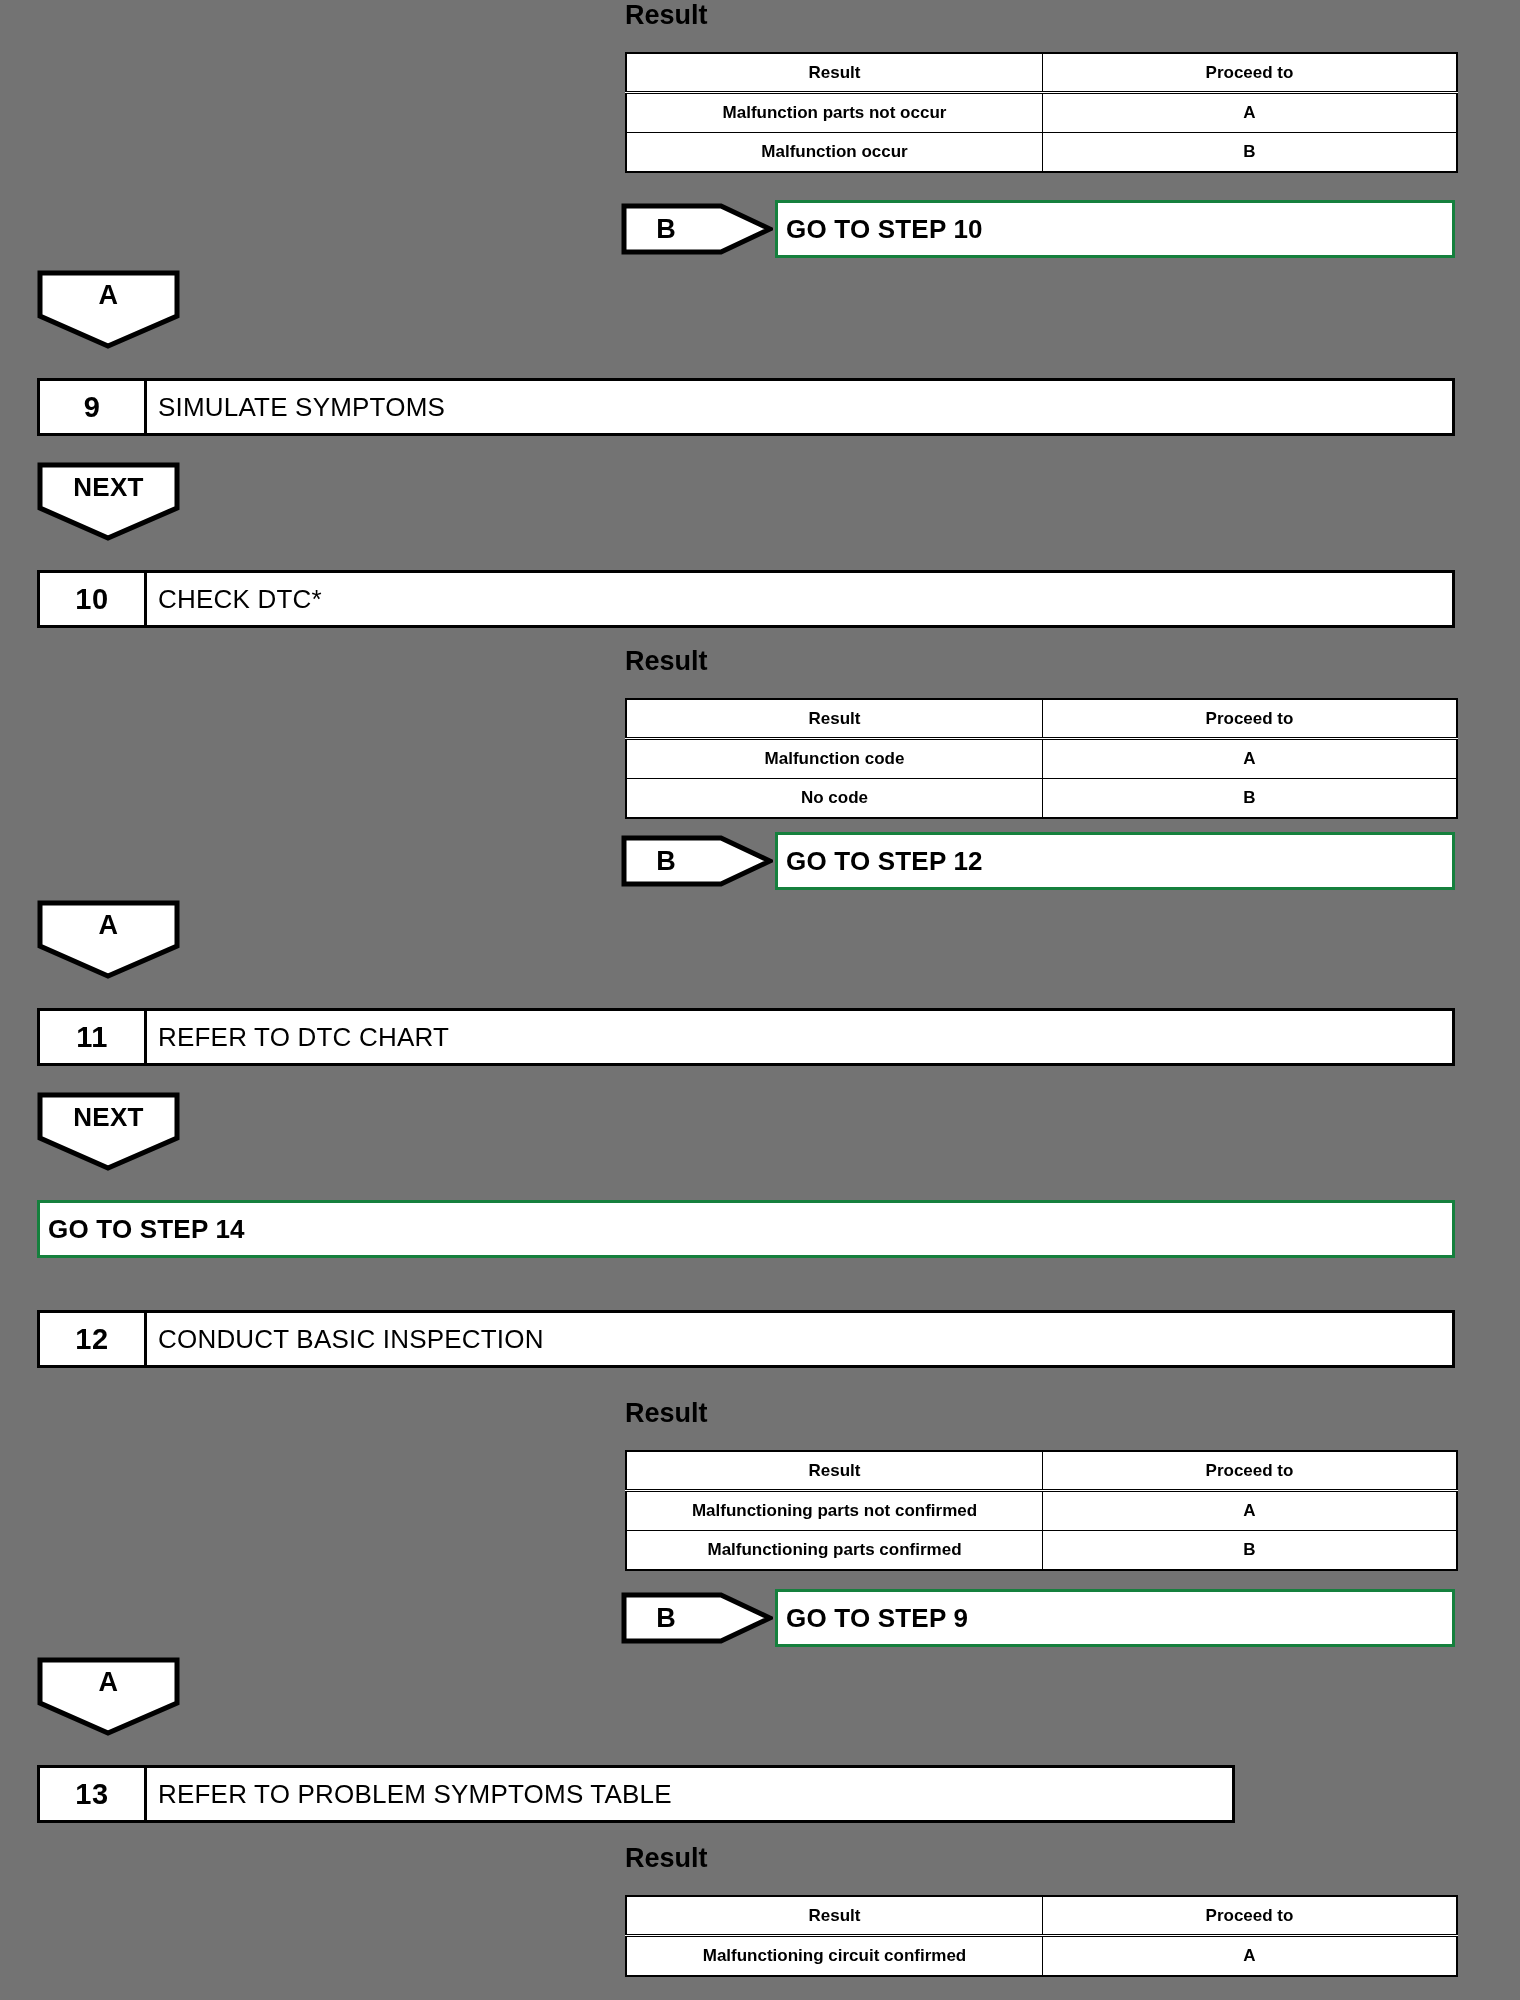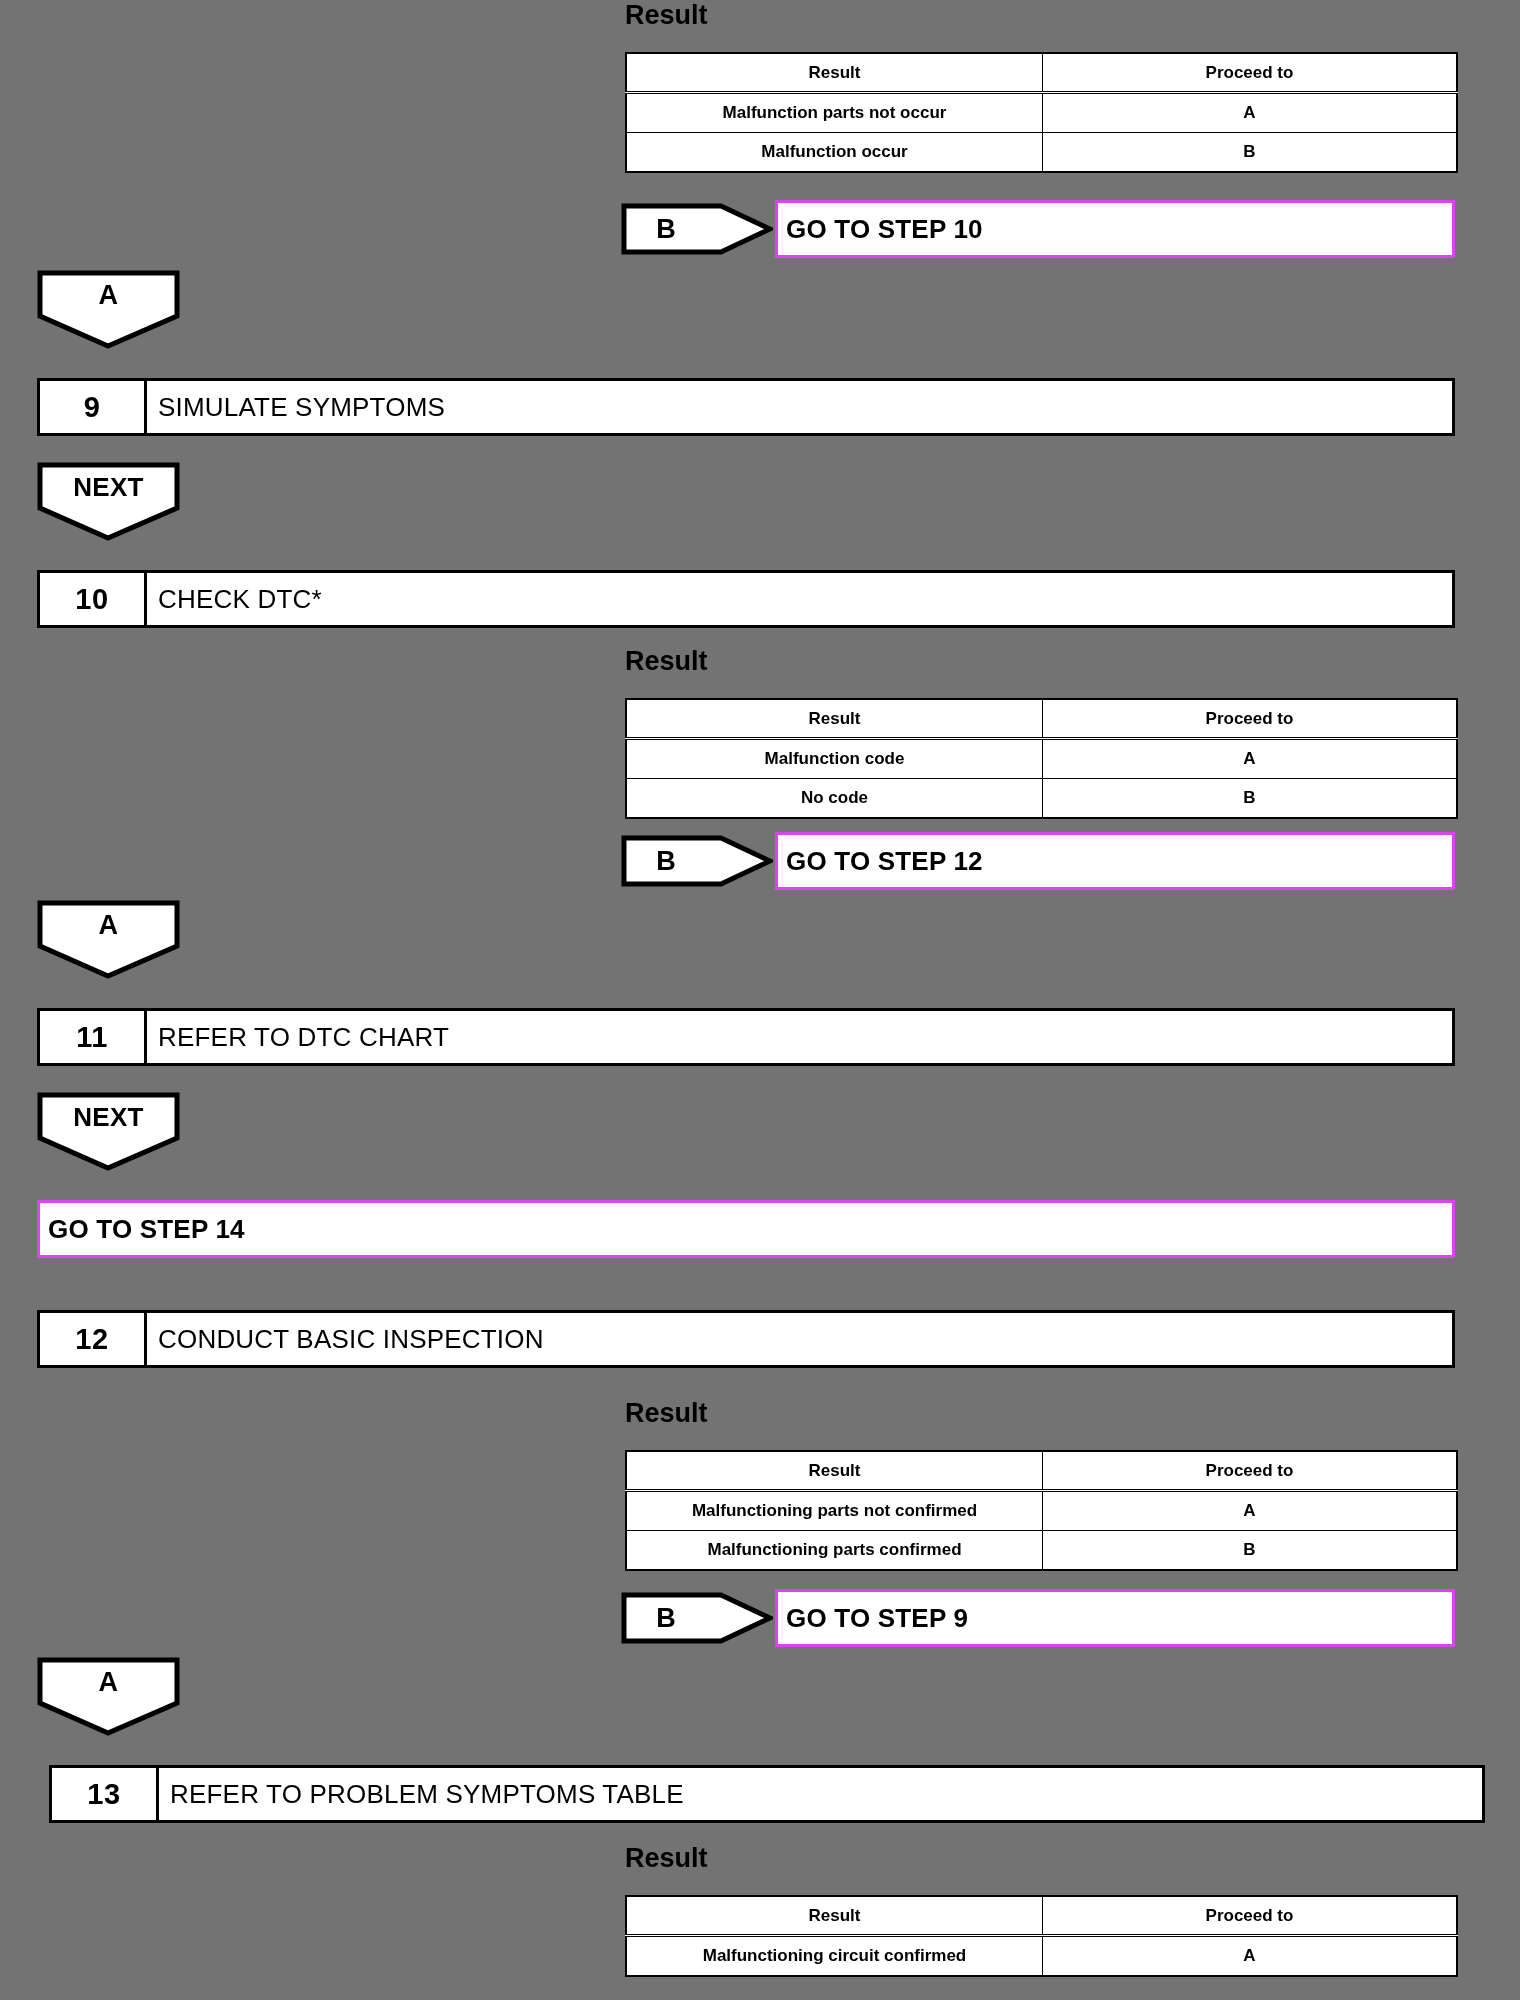--- a/index.html
+++ b/index.html
@@ -89,21 +89,21 @@
     align-items: center;
     padding-left: 11px;
     font-size: 26px;
     font-weight: normal;
     letter-spacing: 0.2px;
     white-space: nowrap;
   }
 
   
   .goto-bar {
-    border: 3px solid #d946ef;
+    border: 3px solid #15803d;
     background: #fff;
     height: 58px;
     box-sizing: border-box;
     display: flex;
     align-items: center;
     padding-left: 8px;
     font-size: 26px;
     font-weight: bold;
     letter-spacing: 0.2px;
     white-space: nowrap;
@@ -306,21 +306,21 @@
     <span>GO TO STEP 9</span>
   </div>
 
   <div class="pentagon" style="left:37px; top:1657px;">
     <svg viewBox="0 0 143 80" xmlns="http://www.w3.org/2000/svg" aria-hidden="true">
       <polygon points="3,3 140,3 140,46 71,76 3,46" fill="#ffffff" stroke="#000000" stroke-width="5"></polygon>
     </svg>
     <div class="plabel">A</div>
   </div>
 
-  <div class="abs step-box" style="left:37px; top:1765px; width:1436px;margin-left:12px;">
+  <div class="abs step-box" style="left:37px; top:1765px; width:1198px;">
     <div class="step-num">13</div>
     <div class="step-title">REFER TO PROBLEM SYMPTOMS TABLE</div>
   </div>
 
   <div class="abs result-caption" style="left:625px; top:1845px;">Result</div>
 
   <div class="abs" style="left:625px; top:1895px;">
     <table class="result-table">
       <thead>
         <tr>

